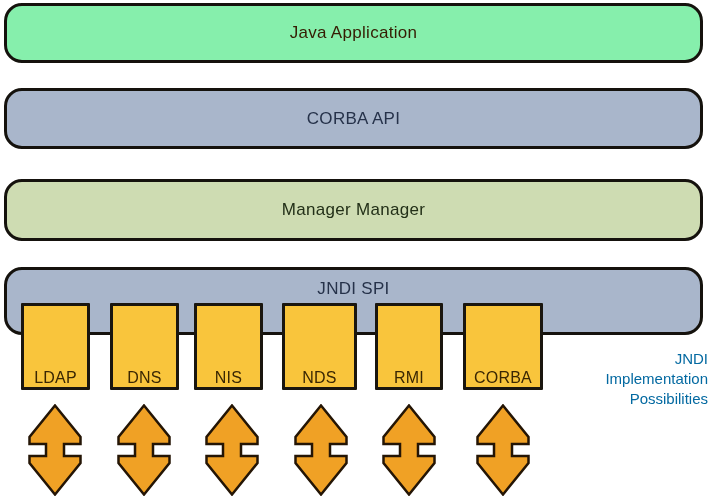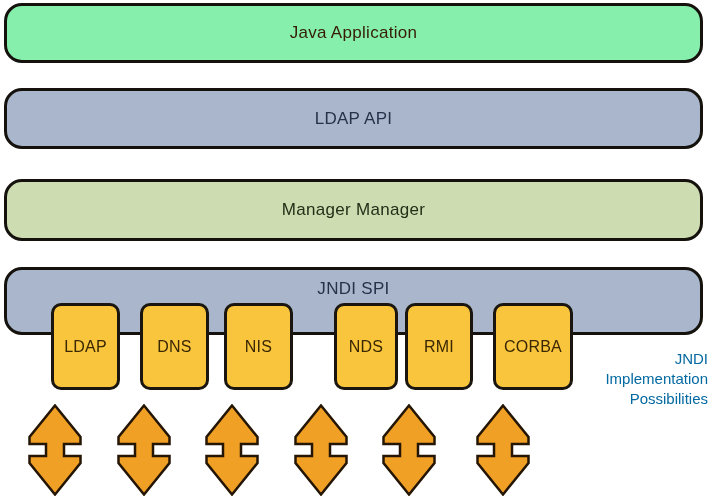--- a/index.html
+++ b/index.html
@@ -34,34 +34,33 @@
   .bar-naming  { top: 179px; height: 62px; background: #cedcb2; color: #233018; }
   .bar-spi     { top: 267px; height: 68px; background: #a9b6cb; color: #26324a;
                  align-items: flex-start; padding-top: 9px; }
   .provider-box {
     position: absolute;
     top: 303px;
     height: 87px;
     box-sizing: border-box;
     background: #f9c53c;
     border: 3px solid #1a160f;
-    border-radius: 10px;
+    border-radius: 1px;
     display: flex;
-    align-items: center;
+    align-items: flex-end;
     justify-content: center;
     font-size: 16px;
     color: #3a2703;
     letter-spacing: 0.2px;
     z-index: 2;
-    margin-left: 30px;
   }
   .box-0 { left: 21px;  width: 69px; }
   .box-1 { left: 110px; width: 69px; }
   .box-2 { left: 194px; width: 69px; }
-  .box-3 { left: 304px; width: 64px; }
+  .box-3 { left: 282px; width: 75px; }
   .box-4 { left: 375px; width: 68px; }
   .box-5 { left: 463px; width: 80px; }
   .connector {
     position: absolute;
     top: 404px;
     width: 54px;
     height: 92px;
   }
   .arr-0 { left: 28px; }
   .arr-1 { left: 117px; }
@@ -83,21 +82,21 @@
 </head>
 <body>
 
 <div class="canvas">
 
   <div class="bar bar-java">
     <span>Java Application</span>
   </div>
 
   <div class="bar bar-api">
-    <span>LDAP API</span>
+    <span>CORBA API</span>
   </div>
 
   <div class="bar bar-naming">
     <span>Manager Manager</span>
   </div>
 
   <div class="bar bar-spi">
     <span>JNDI SPI</span>
   </div>
 

